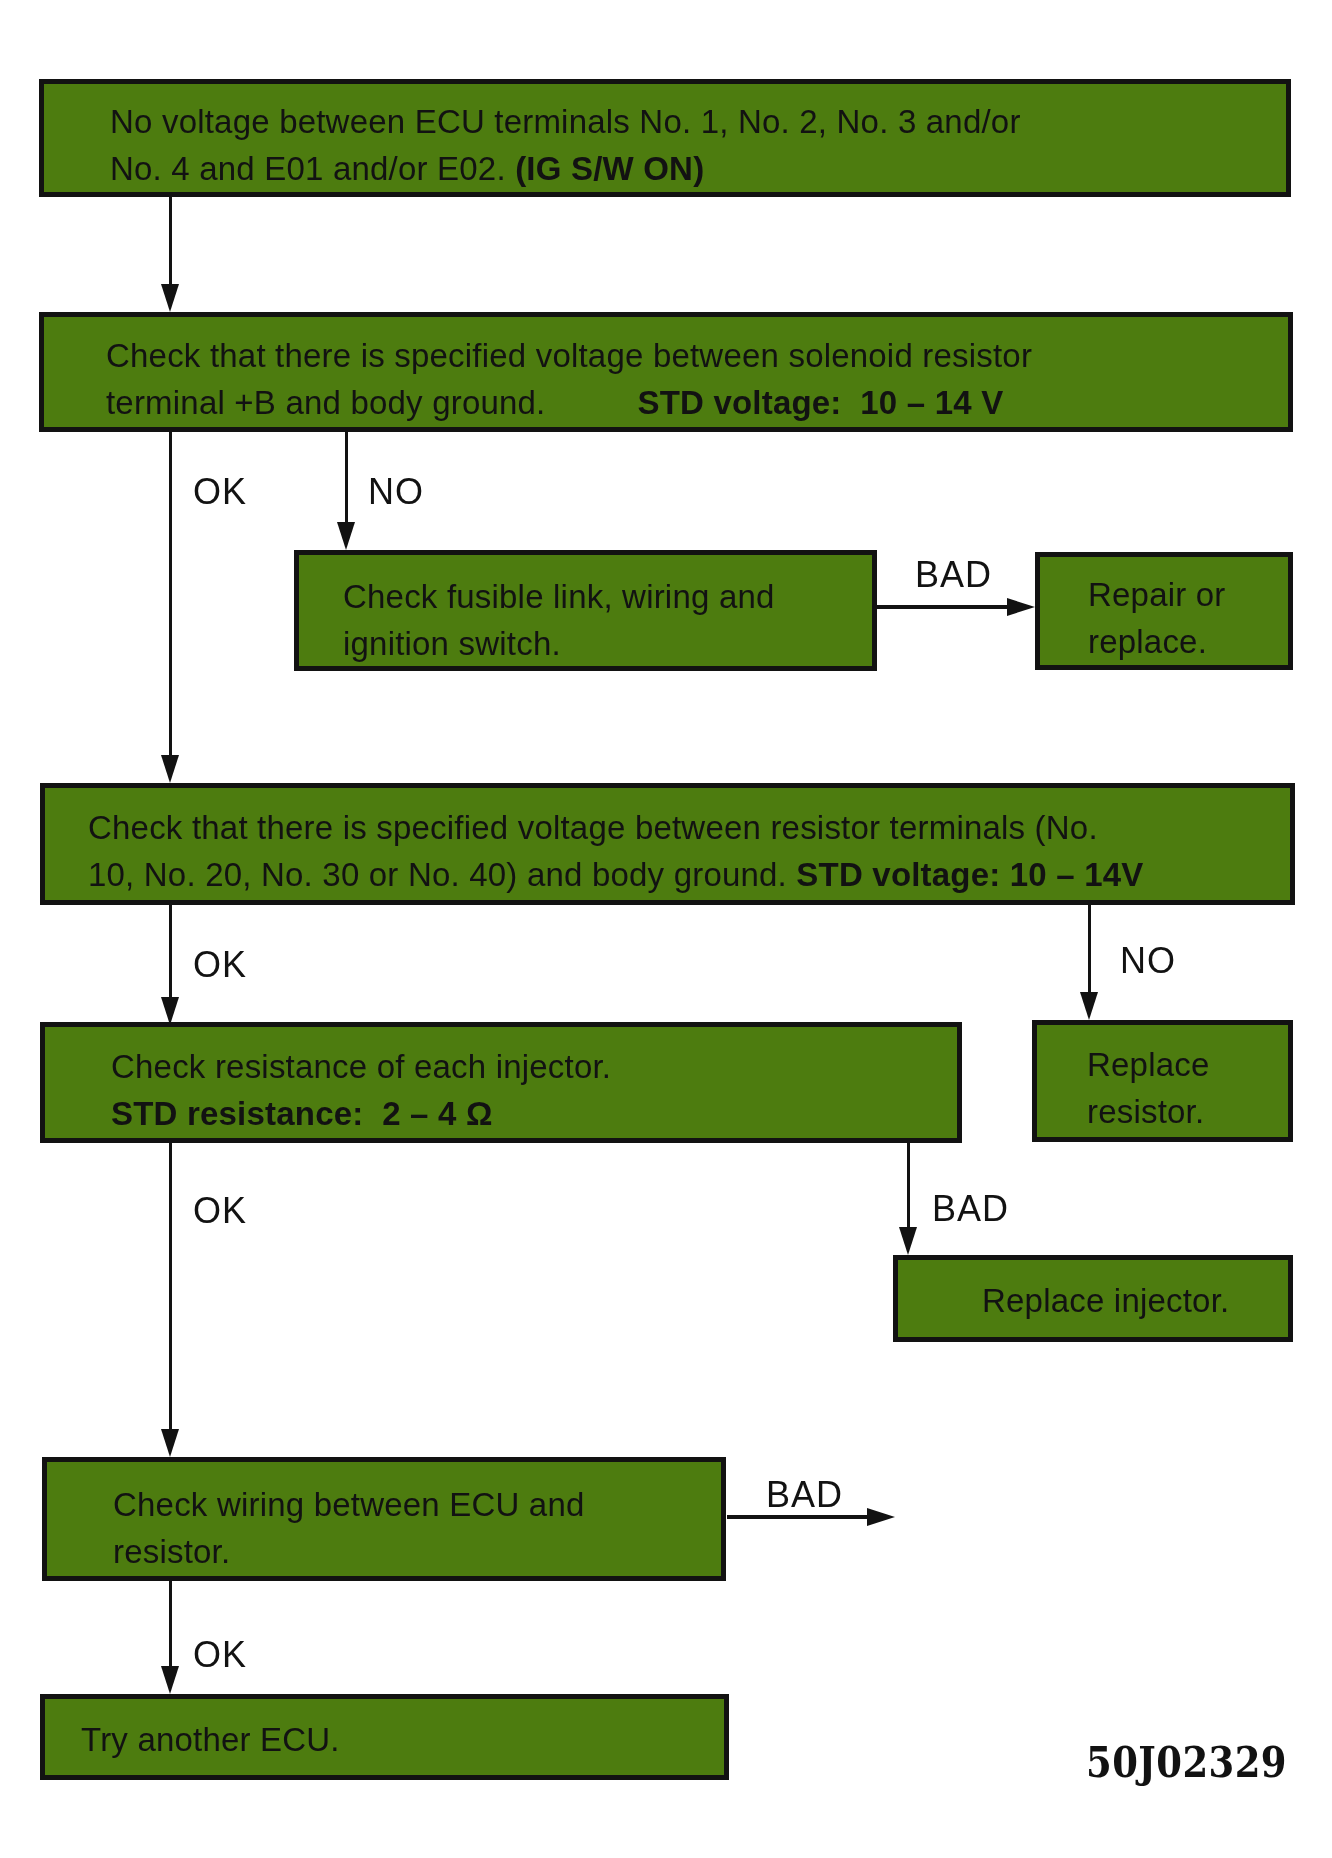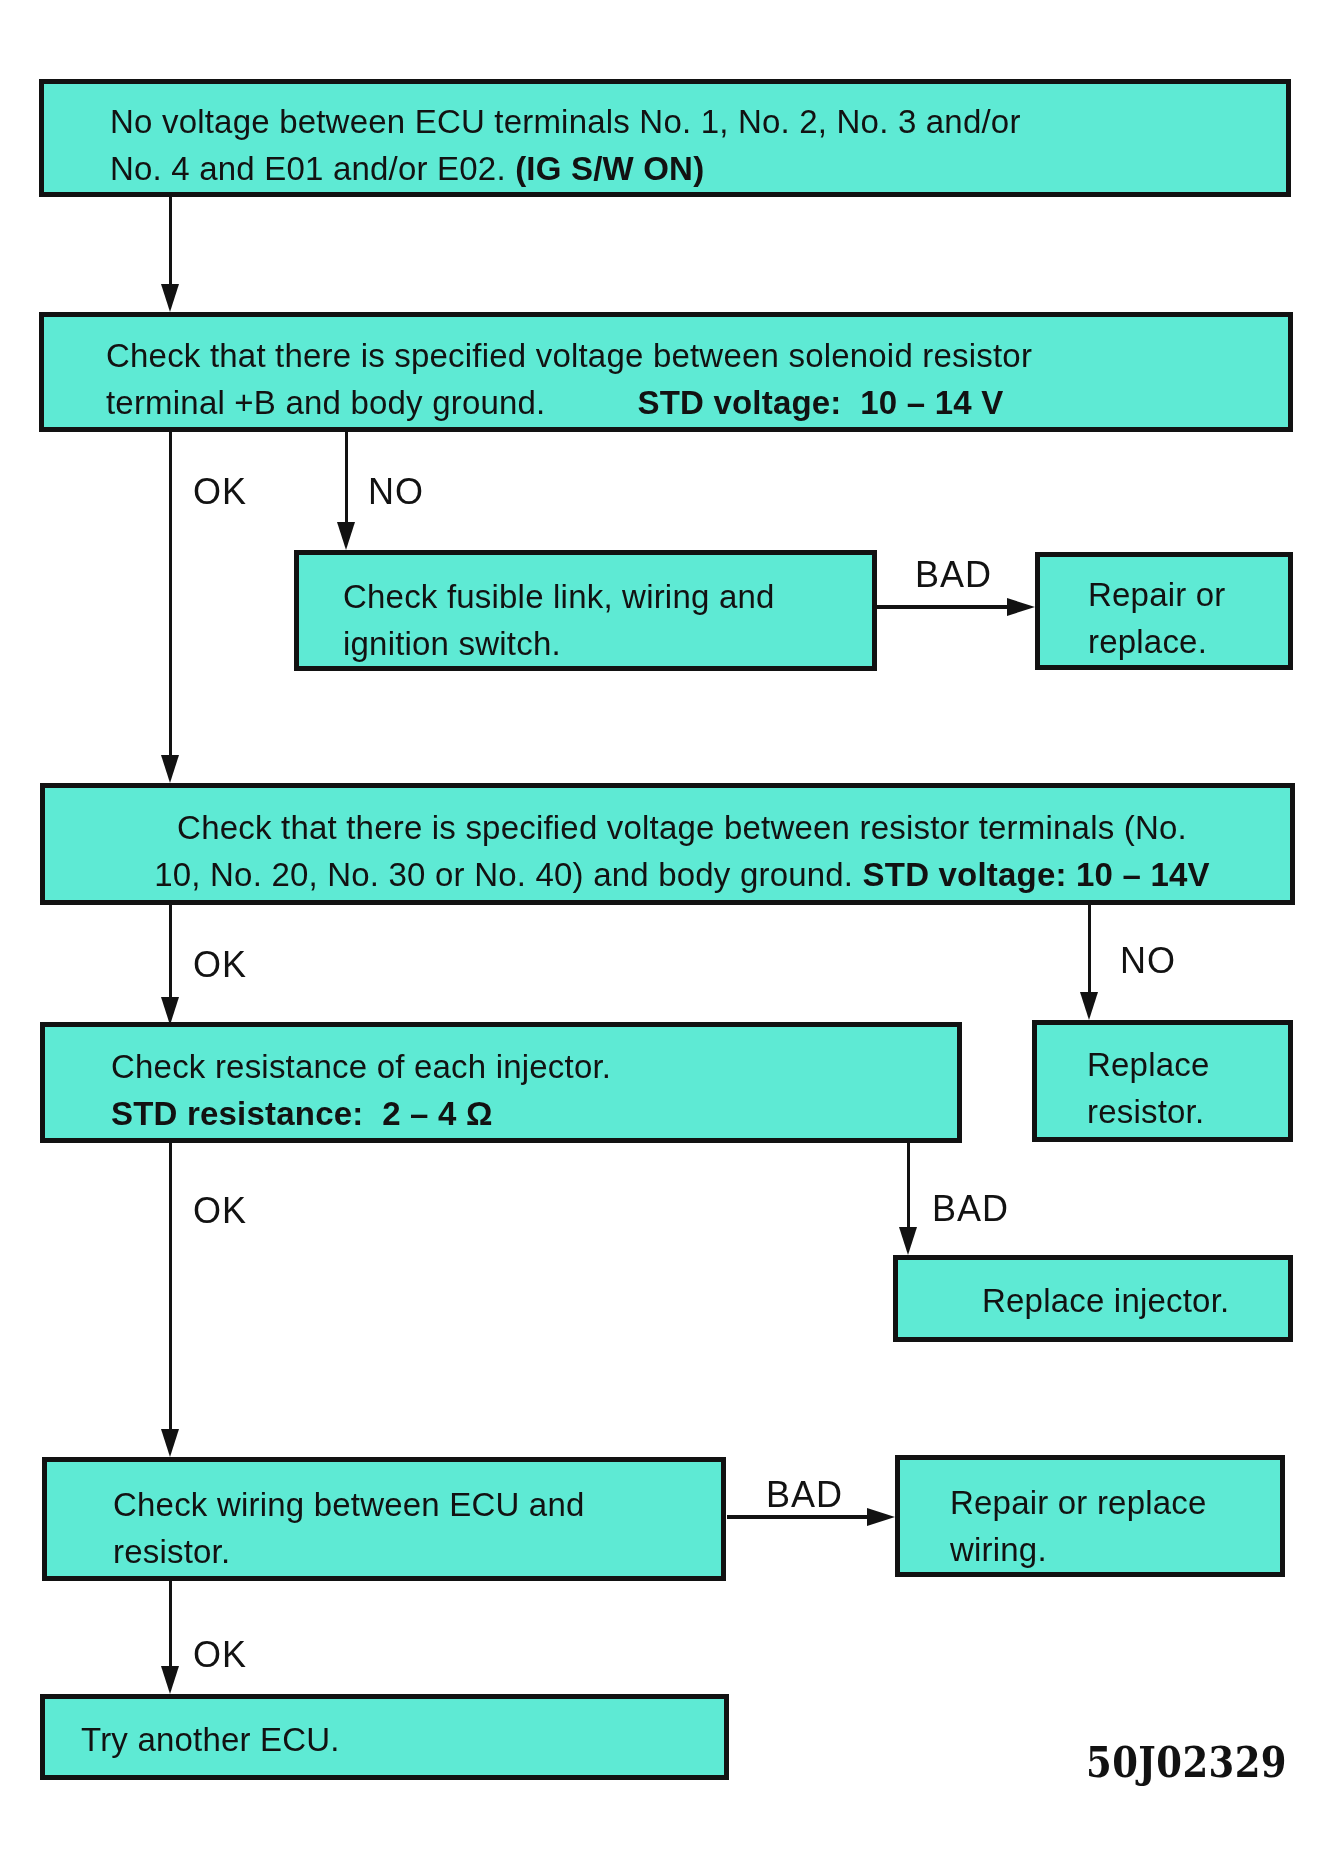--- a/index.html
+++ b/index.html
@@ -9,21 +9,21 @@
     margin:0 auto;
     background:#ffffff;
     font-family:"Liberation Sans",sans-serif;
     color:#121212;
     overflow:hidden;
   }
   .fbox{
     position:absolute;
     box-sizing:border-box;
     border:5px solid #121212;
-    background:#5eead4;
+    background:#4d7c0f;
   }
   .fbox .line{
     font-size:33px;
     line-height:47px;
     white-space:pre;
     letter-spacing:0.2px;
   }
   .b{font-weight:bold;}
   .vline{position:absolute;width:3px;background:#121212;}
   .hline{position:absolute;height:4px;background:#121212;}
@@ -55,21 +55,21 @@
     font-size:42px;
     letter-spacing:0.5px;
     transform:scaleX(0.88);
     transform-origin:left center;
     white-space:pre;
   }
   .pad-a{padding:14px 24px 0 66px;}
   .pad-b{padding:15px 20px 0 62px;}
   .pad-d{padding:18px 14px 0 44px;}
   .pad-d2{padding:14px 8px 0 48px;}
-  .pad-c{padding:16px 14px 0 43px;text-align:center;}
+  .pad-c{padding:16px 14px 0 43px;}
   .pad-f{padding:16px 8px 0 50px;}
   .pad-e{padding:16px 14px 0 66px;}
   .pad-h{padding:17px 8px 0 84px;}
   .pad-g{padding:19px 14px 0 66px;}
   .pad-i{padding:19px 8px 0 50px;}
   .pad-j{padding:17px 8px 7px 36px;}
   .gap-std{margin-left:92px;}
 </style>
 </head>
 <body>
@@ -148,24 +148,20 @@
 
   <div class="fbox pad-g" style="left:42px;top:1457px;width:684px;height:124px;">
     <div class="line">Check wiring between ECU and</div>
     <div class="line">resistor.</div>
   </div>
 
   <div class="lbl" style="left:766px;top:1476px;">BAD</div>
   <div class="hline" style="left:727px;top:1515px;width:142px;"></div>
   <div class="arr-right" style="left:867px;top:1508px;"></div>
 
-  <div class="fbox pad-i" style="left:895px;top:1455px;width:390px;height:122px;">
-    <div class="line">Repair or replace</div>
-    <div class="line">wiring.</div>
-  </div>
 
   <div class="vline" style="left:169px;top:1581px;height:87px;"></div>
   <div class="arr-down" style="left:161px;top:1666px;"></div>
   <div class="lbl" style="left:193px;top:1636px;">OK</div>
 
   <div class="fbox pad-j" style="left:40px;top:1694px;width:689px;height:86px;">
     <div class="line">Try another ECU.</div>
   </div>
 
   <div class="code">50J02329</div>

